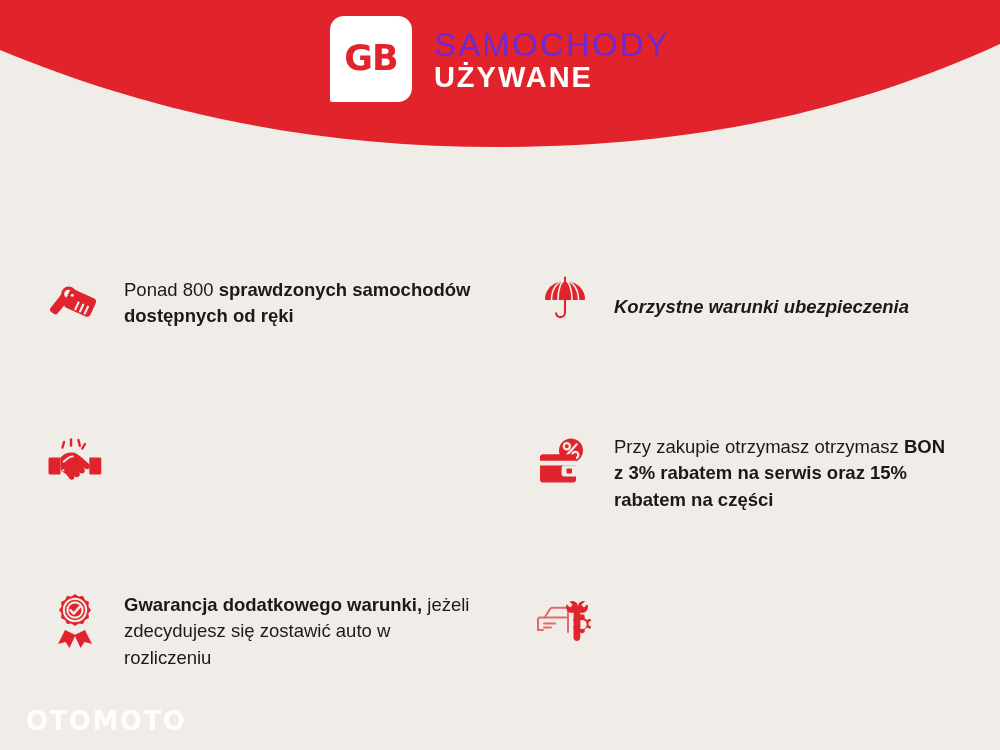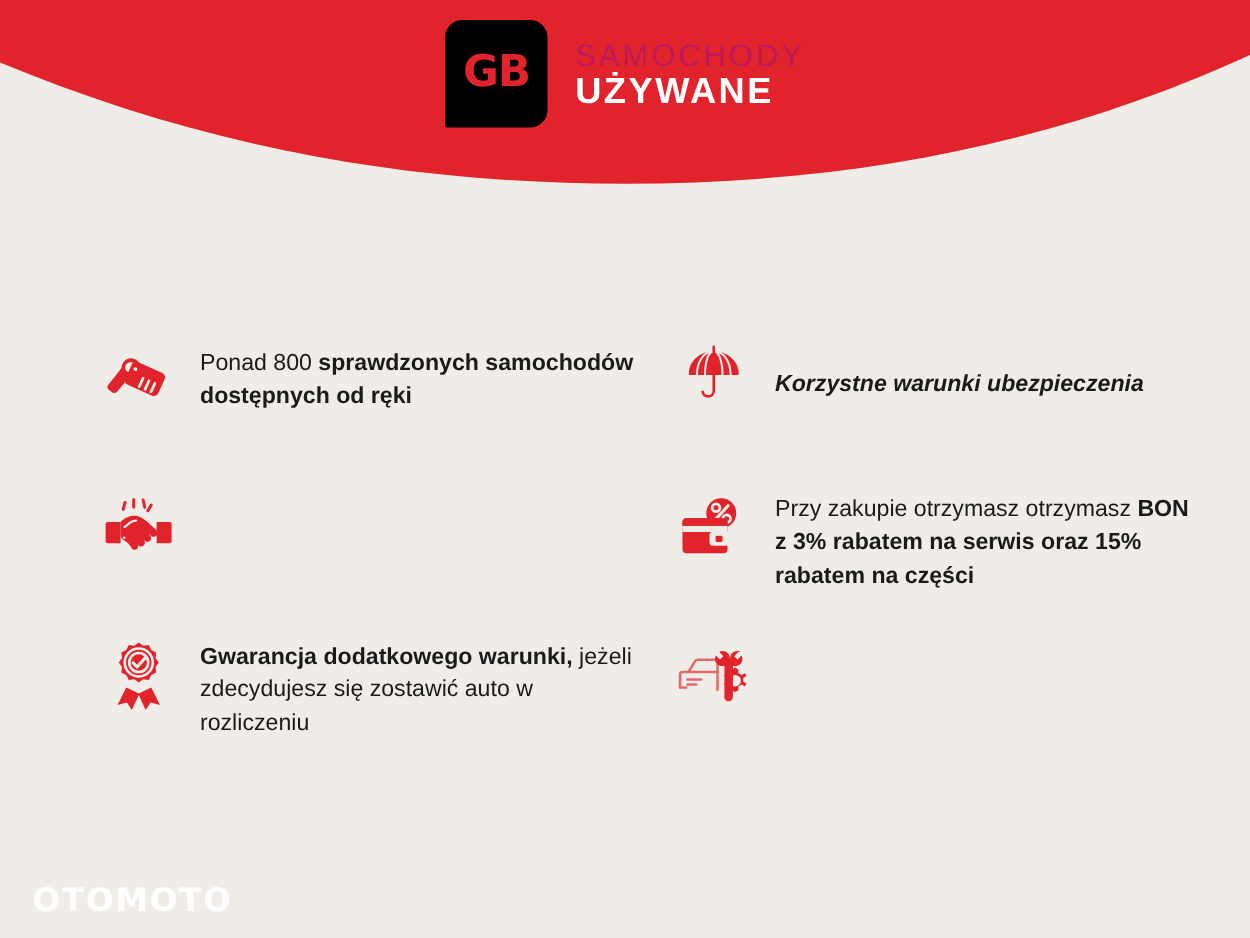--- a/index.html
+++ b/index.html
@@ -27,21 +27,21 @@
     display:flex;
     align-items:center;
     justify-content:center;
     gap:22px;
     z-index:3;
   }
 
   .logo-mark{
     position:relative;
     width:82px; height:86px;
-    background:#000000;
+    background:#ffffff;
     border-radius:14px 14px 14px 2px;
     display:flex;
     align-items:center;
     justify-content:center;
     flex:0 0 auto;
   }
   .logo-mark .logo-text{
     font-family:"DejaVu Sans", sans-serif;
     font-weight:bold;
     font-size:35px;
@@ -53,44 +53,45 @@
 
   .brand-words{
     display:flex;
     flex-direction:column;
     justify-content:center;
     line-height:1.04;
     transform:translateY(1px);
   }
   .brand-line1{
     font-family:"Liberation Sans", sans-serif;
-    font-size:25px;
+    font-size:33px;
     font-weight:normal;
     letter-spacing:2.2px;
-    color:#be185d;
+    color:#6d28d9;
   }
   .brand-line2{
     font-family:"Liberation Sans", sans-serif;
     font-size:29px;
     font-weight:bold;
     letter-spacing:2.0px;
     color:#ffffff;
   }
 
   
   #features{
     position:absolute;
     left:0; top:268px;
     width:1000px;
     display:grid;
     grid-template-columns:450px 470px;
     column-gap:10px;
     row-gap:0px;
-    padding-left:80px;
+    padding-left:44px;
     z-index:2;
+    gap:40px;
   }
   .feature{
     display:flex;
     align-items:flex-start;
     gap:18px;
     min-height:118px;
   }
   .feature-icon{
     flex:0 0 auto;
     width:62px; height:62px;

